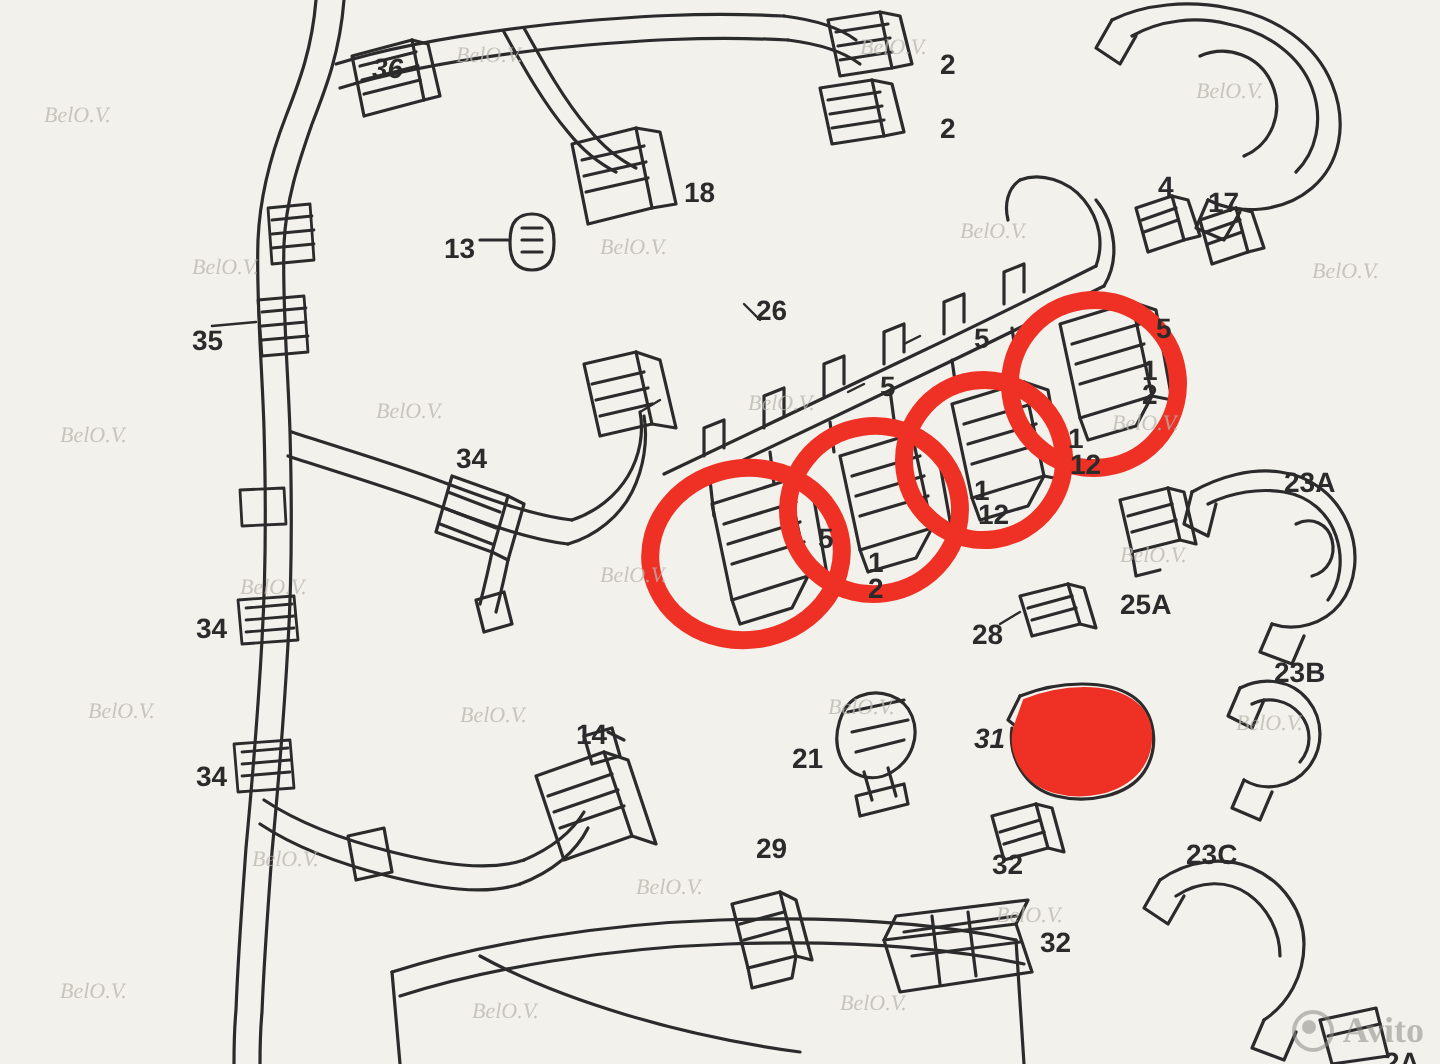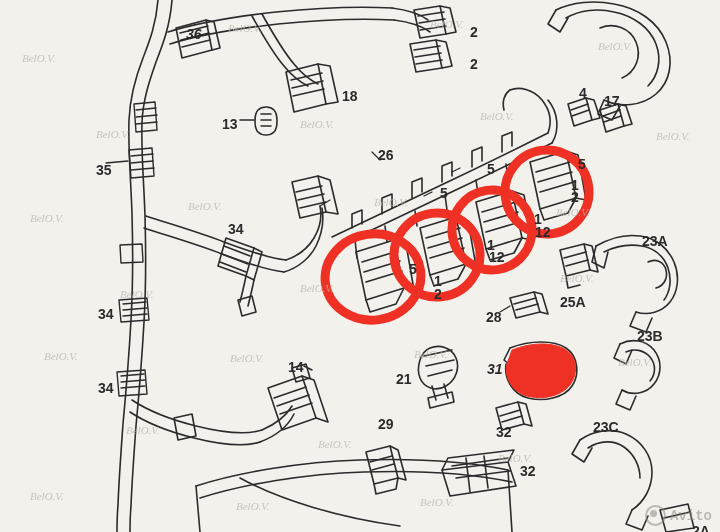--- a/index.html
+++ b/index.html
@@ -36,22 +36,22 @@
     white-space:nowrap;
     user-select:none;
   }
   #avito{
     position:absolute;
     right:8px;bottom:6px;
     display:flex;align-items:center;gap:4px;
     opacity:.55;
   }
   #avito .a-txt{
-    font-family:Liberation Mono, monospace;
-    font-size:14px;font-weight:bold;color:#8e8c86;text-align:right;
+    font-family:Liberation Serif, serif;
+    font-size:18px;font-weight:bold;color:#8e8c86;text-align:right;
   }
   #avito .a-mark{
     width:17px;height:17px;border-radius:50%;
     border:2px solid #8e8c86;
     position:relative;
   }
   #avito .a-mark:after{
     content:"";position:absolute;left:3px;top:3px;
     width:7px;height:7px;border-radius:50%;
     background:#8e8c86;

